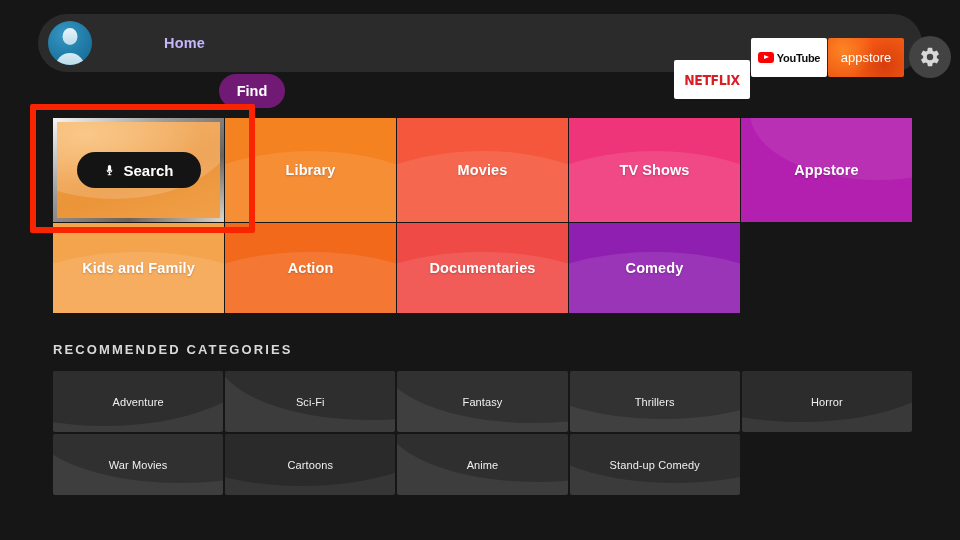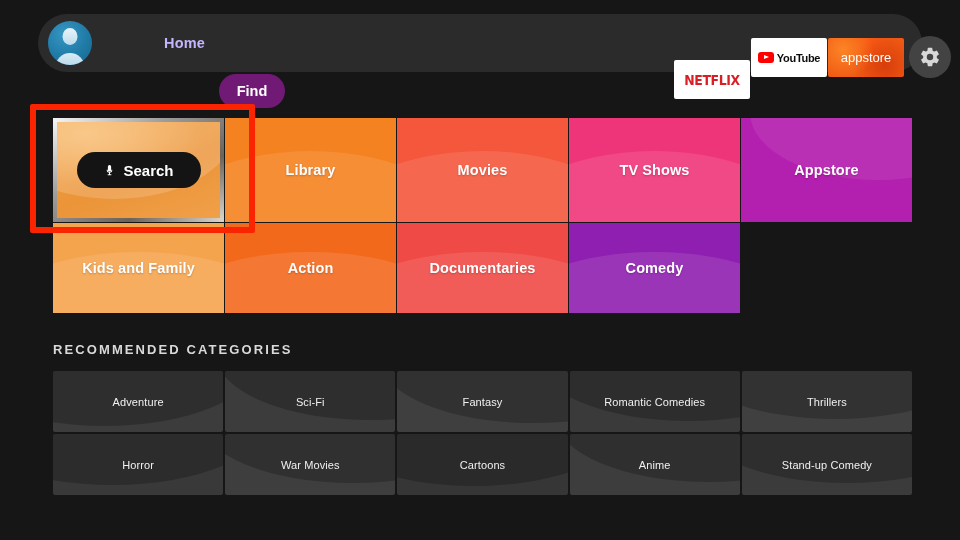--- a/index.html
+++ b/index.html
@@ -373,24 +373,20 @@
     <div class="rec-tile">
       <div class="arc" style="left:-5%;top:-130%"></div>
       <span class="lbl">Sci-Fi</span>
     </div>
 
     <div class="rec-tile" style="background:#3f3f3f">
       <div class="arc" style="left:-10%;top:-125%"></div>
       <span class="lbl">Fantasy</span>
     </div>
 
-    <div class="rec-tile" style="background:#3a3a3a">
-      <div class="arc" style="left:-20%;top:-128%"></div>
-      <span class="lbl">Romantic Comedies</span>
-    </div>
 
     <div class="rec-tile" style="background:#404040">
       <div class="arc" style="left:-35%;top:-132%"></div>
       <span class="lbl">Thrillers</span>
     </div>
 
     <div class="rec-tile" style="background:#393939">
       <div class="arc" style="left:-55%;top:-126%"></div>
       <span class="lbl">Horror</span>
     </div>

